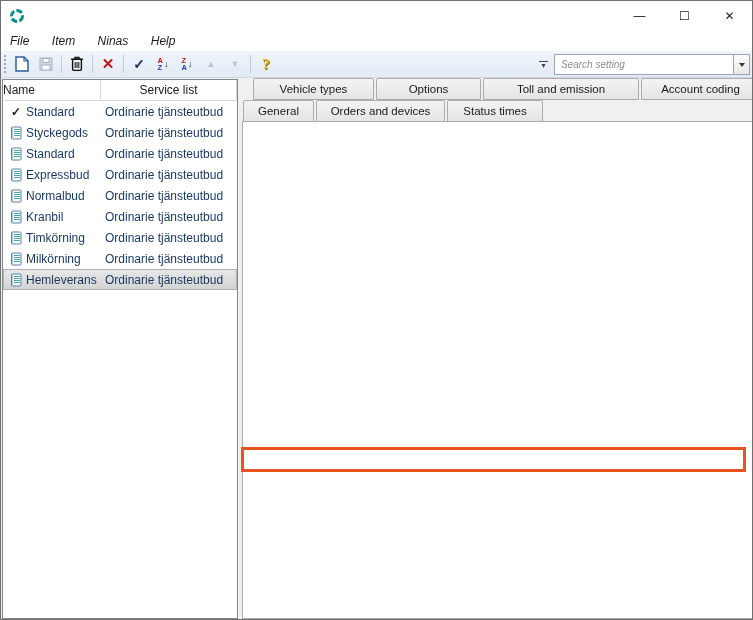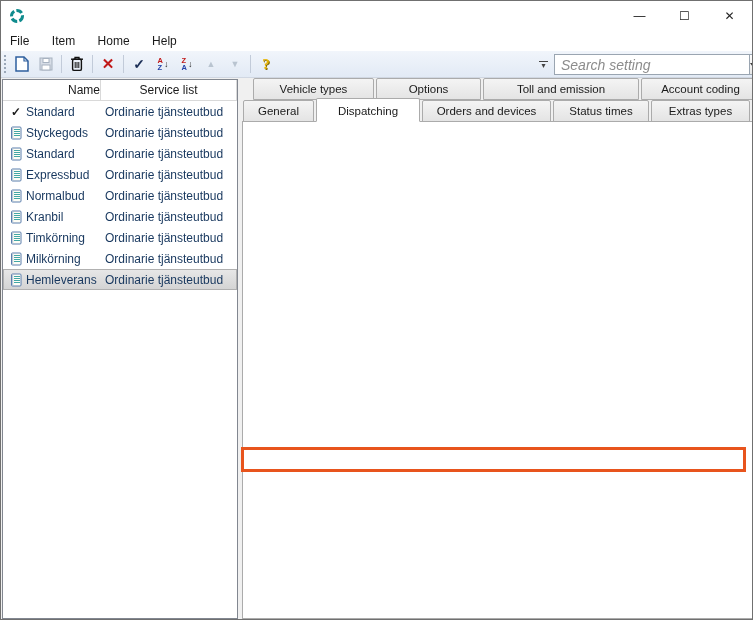--- a/index.html
+++ b/index.html
@@ -10,21 +10,21 @@
   
   .titlebar { position:absolute; left:0; top:0; width:100%; height:30px; background:#ffffff; }
   .app-icon { position:absolute; left:8px; top:7px; width:16px; height:16px; }
   .title-text { position:absolute; left:31px; top:8px; font-size:12px; color:#111; white-space:nowrap; }
   .winbtn { position:absolute; top:0; width:45px; height:30px; text-align:center; line-height:30px;
             font-size:12px; color:#222; }
   .btn-min   { right:90px; } .btn-max { right:45px; } .btn-close { right:0; }
 
   
   .menubar { position:absolute; left:0; top:30px; width:100%; height:20px; background:#ffffff; }
-  .menu-item { display:inline-block; padding:3px 9px 9px 9px; font-size:12px; color:#1a1a1a; height:20px; }
+  .menu-item { display:inline-block; padding:3px 9px 9px 9px; font-size:12px; color:#1a1a1a; height:20px;font-style:italic; }
 
   
   .toolbar { position:absolute; left:0; top:50px; width:100%; height:27px;
              background:linear-gradient(#f1f5fb,#e2eaf5); border-bottom:1px solid #d0d7e2;
              display:flex; align-items:center; }
   .grip { width:5px; height:18px; margin:0 4px 0 3px;
           background:repeating-linear-gradient(#9aa7b8 0 2px, transparent 2px 4px); width:2px; }
   .tbtn { width:22px; height:22px; display:flex; align-items:center; justify-content:center; margin:0 1px; }
   .tsep { width:1px; height:18px; background:#c2cbd9; margin:0 3px; }
   .tb-x { color:#c01818; font-size:15px; font-weight:bold; }
@@ -33,32 +33,32 @@
   .sort-col { display:flex; flex-direction:column; font-size:7.5px; font-weight:bold; line-height:7px; }
   .red-l { color:#c01818; } .blue-l { color:#2442a8; }
   .sort-arrow { font-size:9px; color:#1a1a1a; margin-left:1px; }
   .tb-dis { color:#b9c4d0; font-size:9px; }
   .tb-help { color:#e7b400; font-size:15px; font-weight:bold; font-family:"Liberation Serif",serif;
              text-shadow:1px 1px 0 #8a6d00; }
   .overflow-ic { position:absolute; right:204px; top:10px; width:9px; border-top:1px solid #444;
                  font-size:8px; color:#444; text-align:center; line-height:6px; padding-top:1px; }
   .searchwrap { position:absolute; right:2px; top:3px; width:196px; height:21px; display:flex; }
   .searchwrap input { flex:1; border:1px solid #9aa5b1; border-right:none; padding:0 6px;
-                      font-size:14px; font-style:italic; color:#333; outline:none; background:#fff; }
+                      font-size:10px; font-style:italic; color:#333; outline:none; background:#fff; }
   .searchwrap input::placeholder { color:#8c8c8c; font-style:italic; }
   .search-drop { width:17px; background:linear-gradient(#fdfdfd,#e8e8e8); border:1px solid #9aa5b1;
                  display:flex; align-items:center; justify-content:center; }
   .tri { width:0; height:0; border-left:3.5px solid transparent; border-right:3.5px solid transparent;
          border-top:4.5px solid #3a3a3a; }
 
   
   .leftpanel { position:absolute; left:1px; top:78px; width:236px; height:540px; background:#fff;
                border:1px solid #828790; font-size:12px; }
   .lp-header { display:flex; height:21px; border-bottom:1px solid #d9d9d9; background:#fff; color:#1a1a1a; }
-  .lp-h1 { width:98px; text-align:right; line-height:20px; border-right:1px solid #d9d9d9; }
+  .lp-h1 { width:98px; text-align:left; line-height:20px; border-right:1px solid #d9d9d9; }
   .lp-h2 { flex:1; text-align:center; line-height:20px; border-right:1px solid #d9d9d9; }
   .srow { position:relative; height:21px; display:flex; align-items:center; color:#17375e; }
   .srow.selected { background:linear-gradient(#e8e8e8,#d3d3d3); outline:1px solid #b0b0b0; outline-offset:-1px; }
   .sicon { width:16px; margin-left:5px; display:flex; justify-content:center; }
   .check-glyph { font-size:12px; font-weight:bold; color:#1a1a1a; }
   .sname { margin-left:2px; white-space:nowrap; }
   .slist { position:absolute; left:102px; white-space:nowrap; }
 
   
   .tabsrow { position:absolute; display:flex; gap:2px; }
@@ -119,21 +119,21 @@
       <circle cx="8" cy="8" r="5.5" fill="none" stroke="#0f8b8d" stroke-width="3" stroke-dasharray="6 2.2"></circle>
     </svg>
     <span class="winbtn btn-min">—</span>
     <span class="winbtn btn-max">☐</span>
     <span class="winbtn btn-close">✕</span>
   </div>
 
   <div class="menubar">
     <span class="menu-item">File</span>
     <span class="menu-item">Item</span>
-    <span class="menu-item">Home</span>
+    <span class="menu-item">Ninas</span>
     <span class="menu-item">Help</span>
   </div>
 
   <div class="toolbar">
     <span class="grip"></span>
     <span class="tbtn">
       <svg width="14" height="16" viewBox="0 0 14 16">
           <path d="M1 1 h8 l4 4 v10 h-12 z" fill="#fff" stroke="#2e5f9e" stroke-width="1.5"></path>
           <path d="M9 1 v4 h4" fill="none" stroke="#2e5f9e" stroke-width="1.2"></path>
         </svg>
@@ -290,24 +290,22 @@
   </div>
 
   <div class="tabsrow tabs1">
     <span class="tab" style="width:121px">Vehicle types</span>
     <span class="tab" style="width:105px">Options</span>
     <span class="tab" style="width:156px">Toll and emission</span>
     <span class="tab" style="width:119px">Account coding</span>
   </div>
   <div class="tabsrow tabs2">
     <span class="tab" style="width:71px">General</span>
-    <span class="tab active" style="width:104px">Dispatching</span>
     <span class="tab" style="width:129px">Orders and devices</span>
     <span class="tab" style="width:96px">Status times</span>
-    <span class="tab" style="width:99px">Extras types</span>
   </div>
 
   <div class="content"></div>
 
   <div class="group" style="left:247px; top:127px; width:499px; height:167px;">
     <span class="group-label">General</span>
     <span class="flabel" style="left:12px; top:16px;">Life cycle:</span>
     <div class="combo blue" style="left:183px; top:13px; width:313px;">
       <span>Standard</span>
       <span class="tri"></span>

